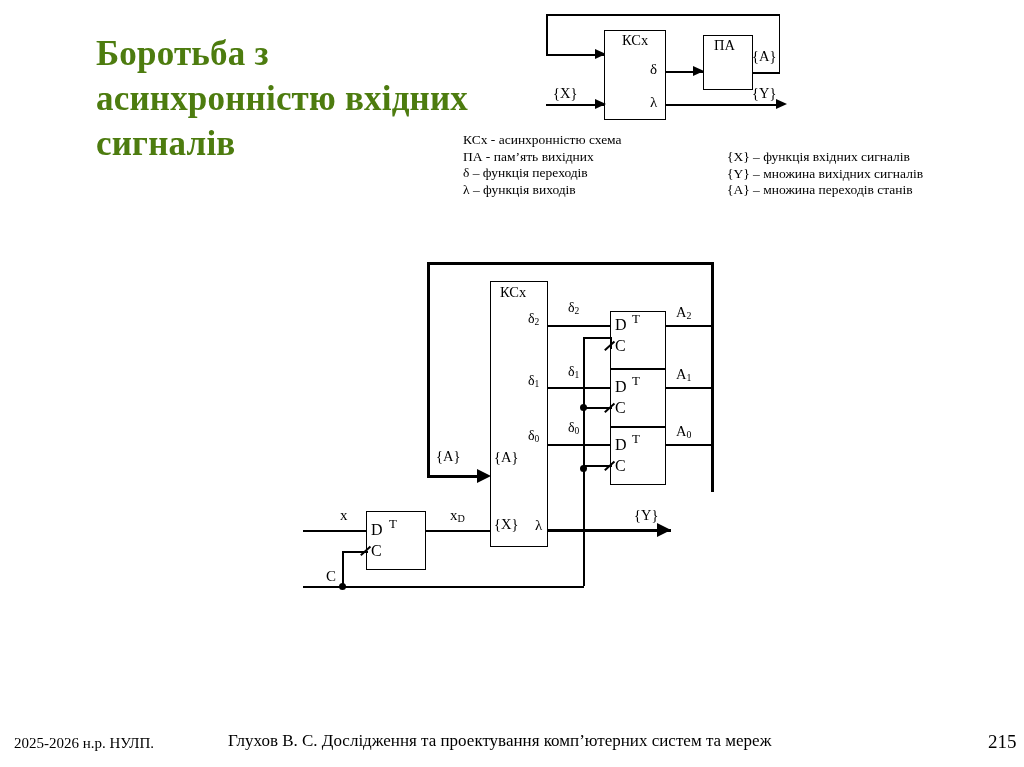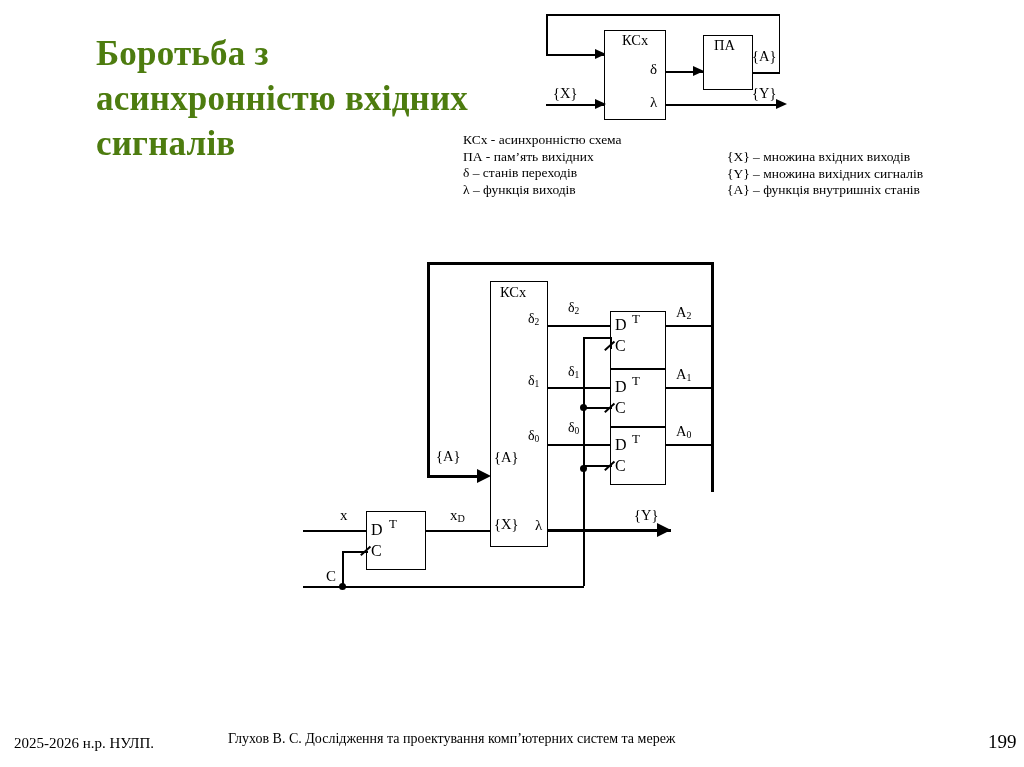--- a/index.html
+++ b/index.html
@@ -105,21 +105,21 @@
 
   
   #footer-left {
     position: absolute;
     left: 14px; top: 735px;
     font-size: 15px;
   }
   #footer-center {
     position: absolute;
     left: 228px; top: 731px;
-    font-size: 14px;
+    font-size: 17px;
   }
   #footer-page {
     position: absolute;
     left: 988px; top: 731px;
     font-size: 19px;
   }
 
   sub { font-size: 0.68em; vertical-align: -0.22em; }
 </style>
 </head>
@@ -158,27 +158,27 @@
 
   <div class="lbl" style="left:650px; top:95px; font-size:15px;">λ</div>
   <div class="hline" style="left:666px; top:104px; width:114px;"></div>
   <div class="arrow-r" style="left:776px; top:98.5px;"></div>
   <div class="lbl" style="left:752px; top:86px; font-size:14.5px;">{Y}</div>
 </div>
 
 <div id="legend-left">
   <div>КСх - асинхронністю схема</div>
   <div>ПА - пам’ять вихідних</div>
-  <div>δ – станів переходів</div>
+  <div>δ – функція переходів</div>
   <div>λ – функція виходів</div>
 </div>
 <div id="legend-right">
-  <div>{X} – множина вхідних виходів</div>
+  <div>{X} – функція вхідних сигналів</div>
   <div>{Y} – множина вихідних сигналів</div>
-  <div>{A} – функція внутришніх станів</div>
+  <div>{A} – множина переходів станів</div>
 </div>
 
 <div class="dgm" style="left:0; top:0; width:1024px; height:620px;">
 
   <div class="hline thick" style="left:427px; top:262px; width:287px;"></div>
   <div class="vline thick" style="left:427px; top:262px; height:215px;"></div>
   <div class="hline thick" style="left:427px; top:475px; width:58px;"></div>
   <div class="arrow-r big" style="left:477px; top:469px;"></div>
   <div class="lbl" style="left:436px; top:449px; font-size:14.5px;">{A}</div>
 
@@ -277,13 +277,13 @@
   <div class="dot" style="left:339px; top:583px;"></div>
 
   <div class="hline thick" style="left:548px; top:529px; width:109px;"></div>
   <div class="lbl" style="left:634px; top:508px; font-size:14.5px;">{Y}</div>
   <div class="hline thick" style="left:657px; top:529px; width:14px;"></div>
   <div class="arrow-r big" style="left:657px; top:523px;"></div>
 </div>
 
 <div id="footer-left">2025-2026 н.р. НУЛП.</div>
 <div id="footer-center">Глухов В. С. Дослідження та проектування комп’ютерних систем та мереж</div>
-<div id="footer-page">199</div>
+<div id="footer-page">215</div>
 
 </body></html>

